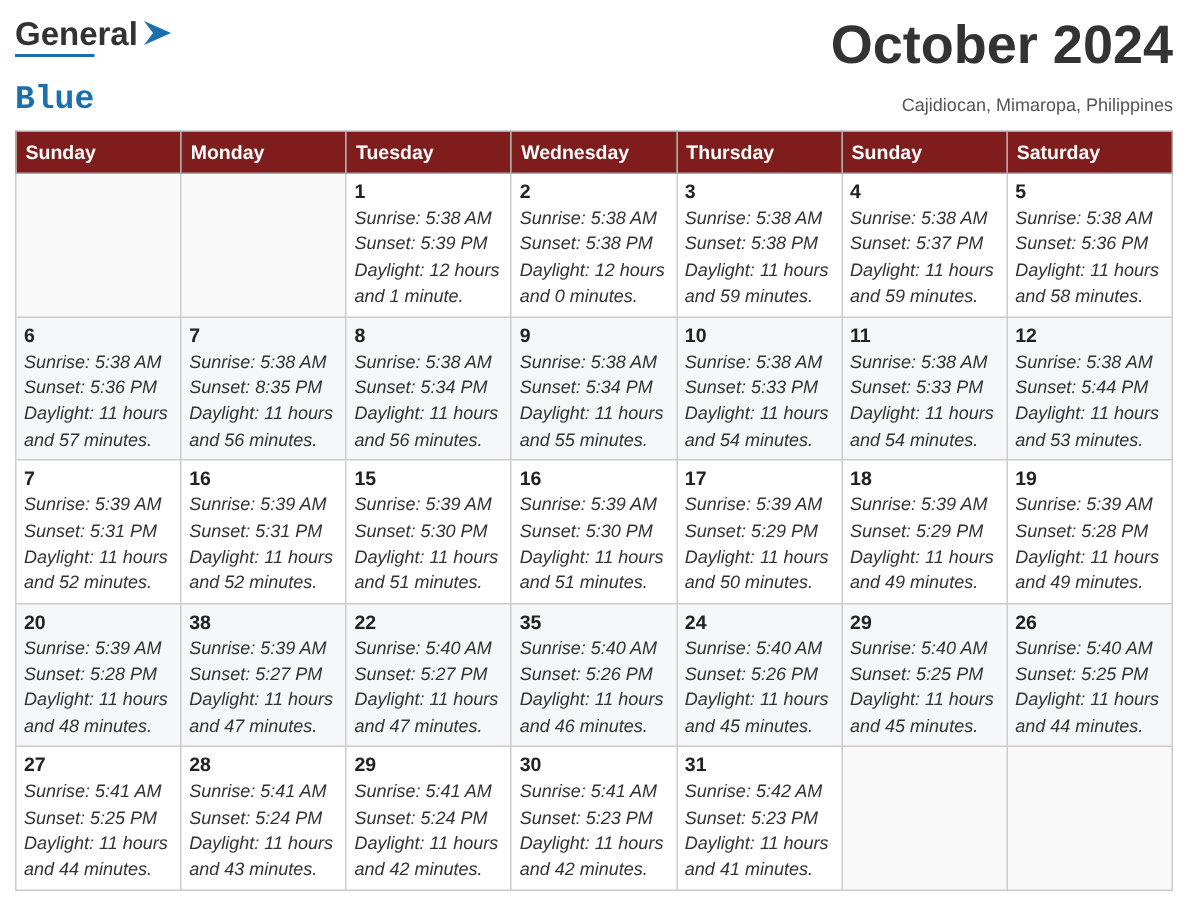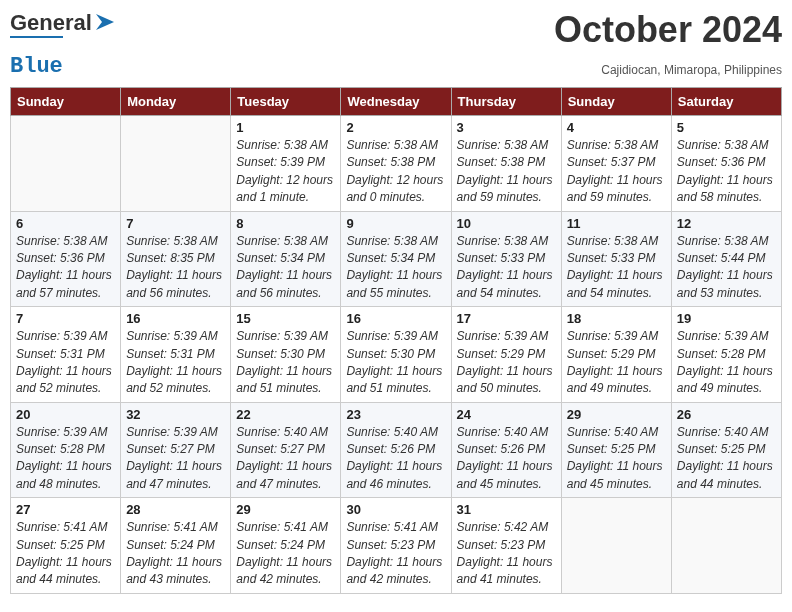--- a/index.html
+++ b/index.html
@@ -254,35 +254,35 @@
       </tr>
       <tr>
         <td>
           <span class="day-num">20</span>
           <div class="cell-info">Sunrise: 5:39 AM
 Sunset: 5:28 PM
 Daylight: 11 hours
 and 48 minutes.</div>
         </td>
         <td>
-          <span class="day-num">32</span>
+          <span class="day-num">38</span>
           <div class="cell-info">Sunrise: 5:39 AM
 Sunset: 5:27 PM
 Daylight: 11 hours
 and 47 minutes.</div>
         </td>
         <td>
           <span class="day-num">22</span>
           <div class="cell-info">Sunrise: 5:40 AM
 Sunset: 5:27 PM
 Daylight: 11 hours
 and 47 minutes.</div>
         </td>
         <td>
-          <span class="day-num">23</span>
+          <span class="day-num">35</span>
           <div class="cell-info">Sunrise: 5:40 AM
 Sunset: 5:26 PM
 Daylight: 11 hours
 and 46 minutes.</div>
         </td>
         <td>
           <span class="day-num">24</span>
           <div class="cell-info">Sunrise: 5:40 AM
 Sunset: 5:26 PM
 Daylight: 11 hours

